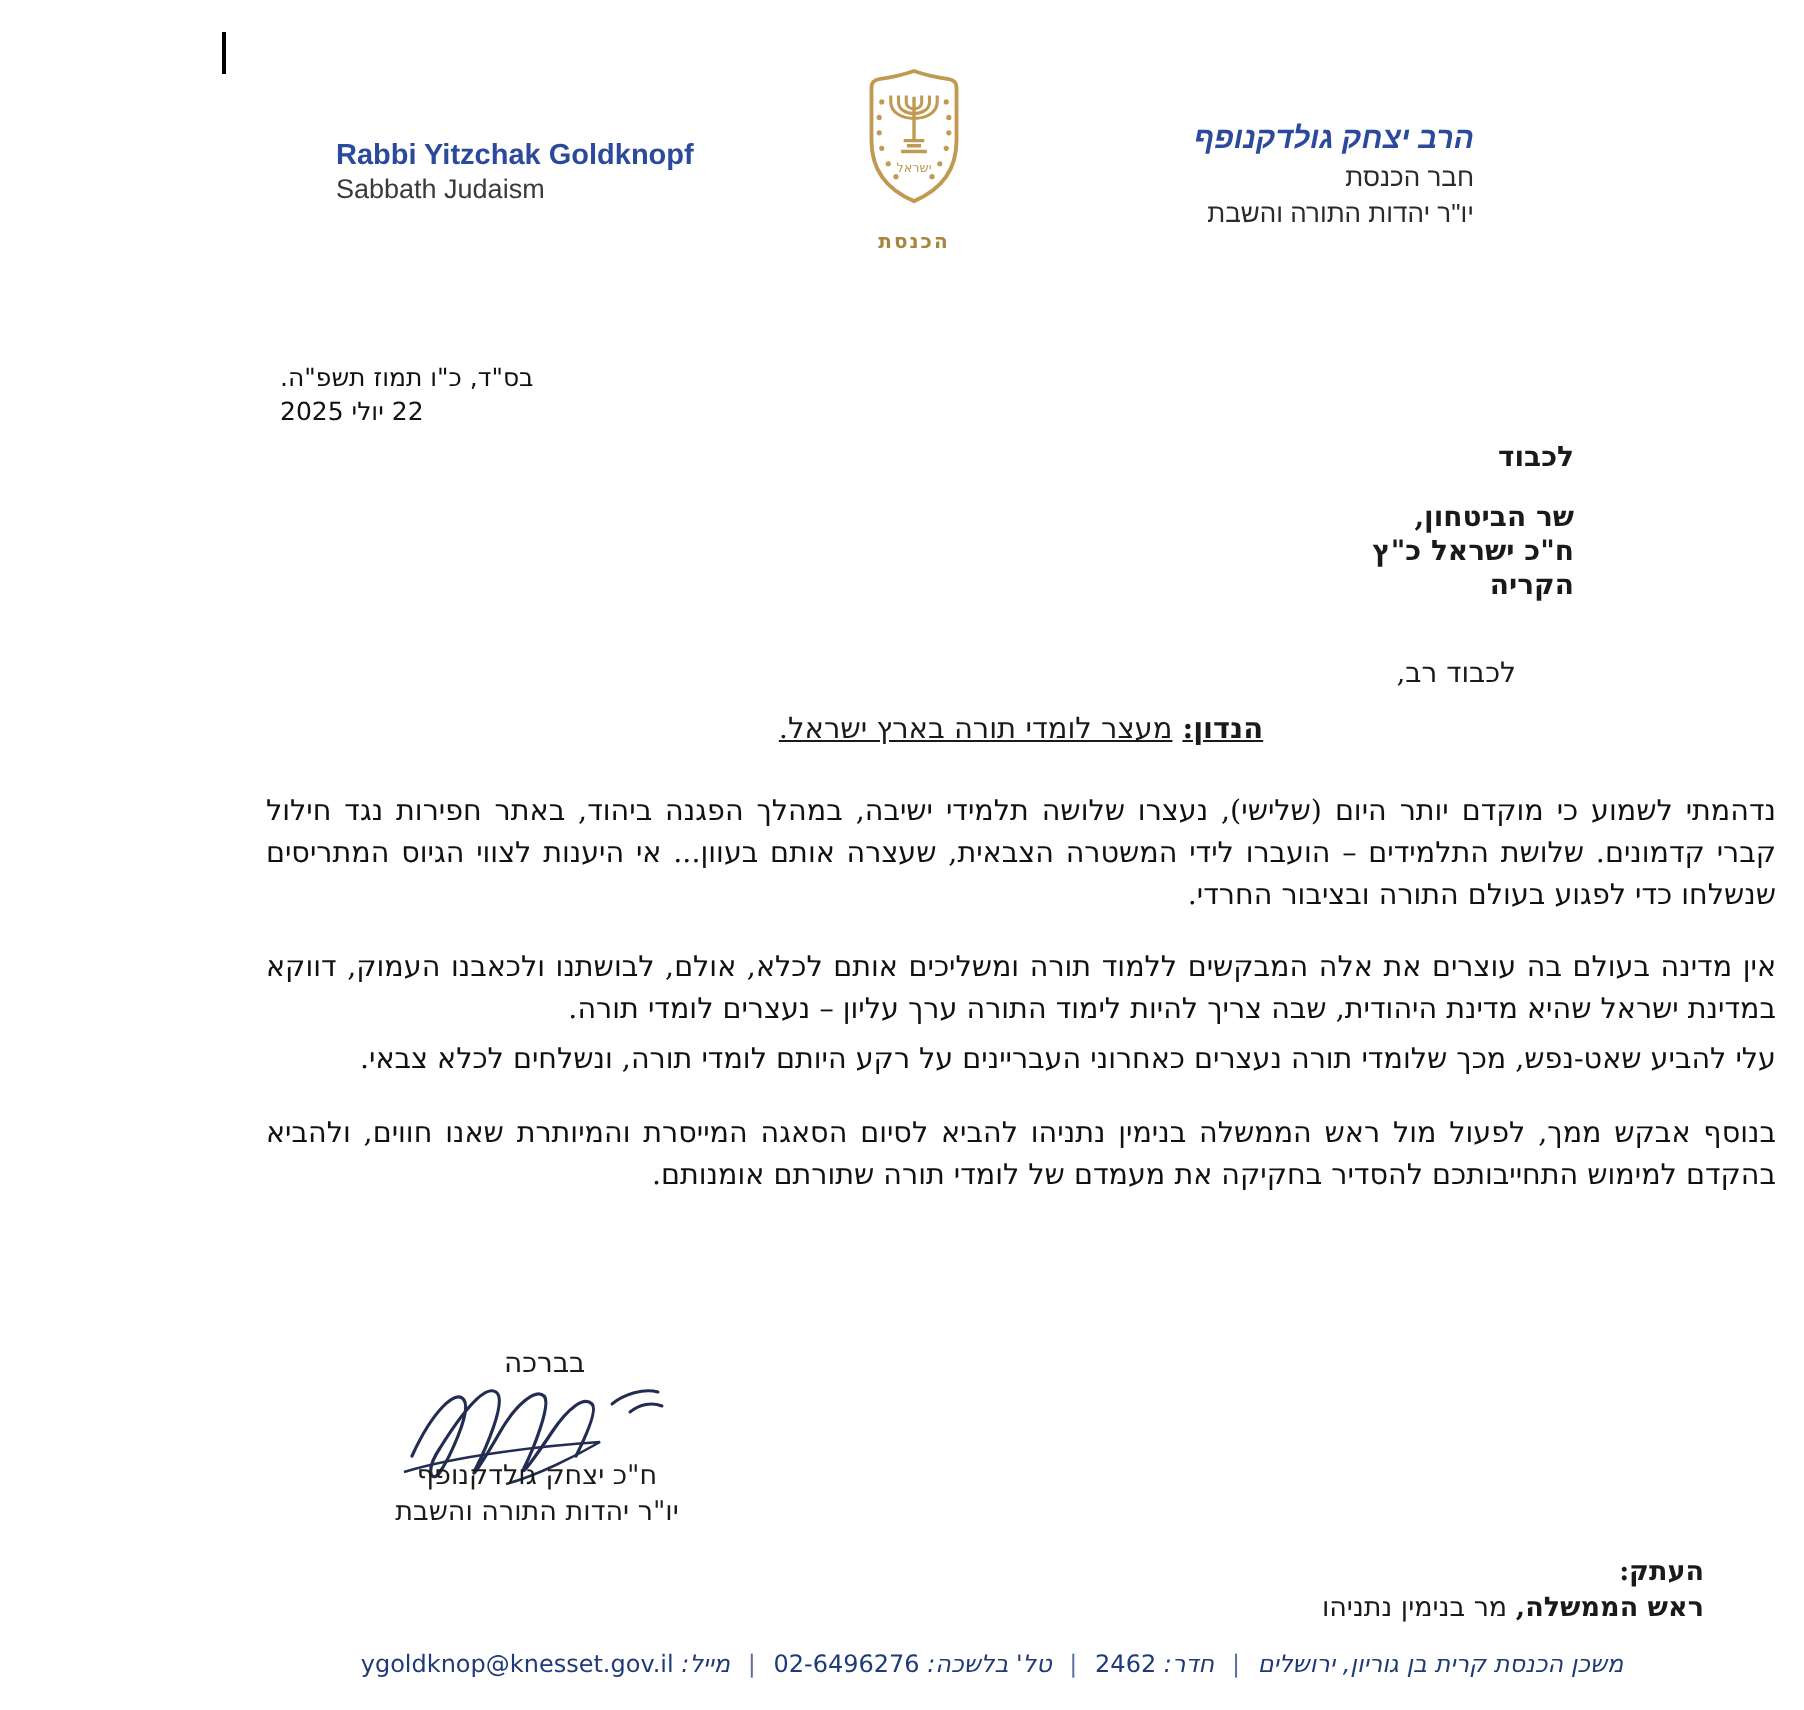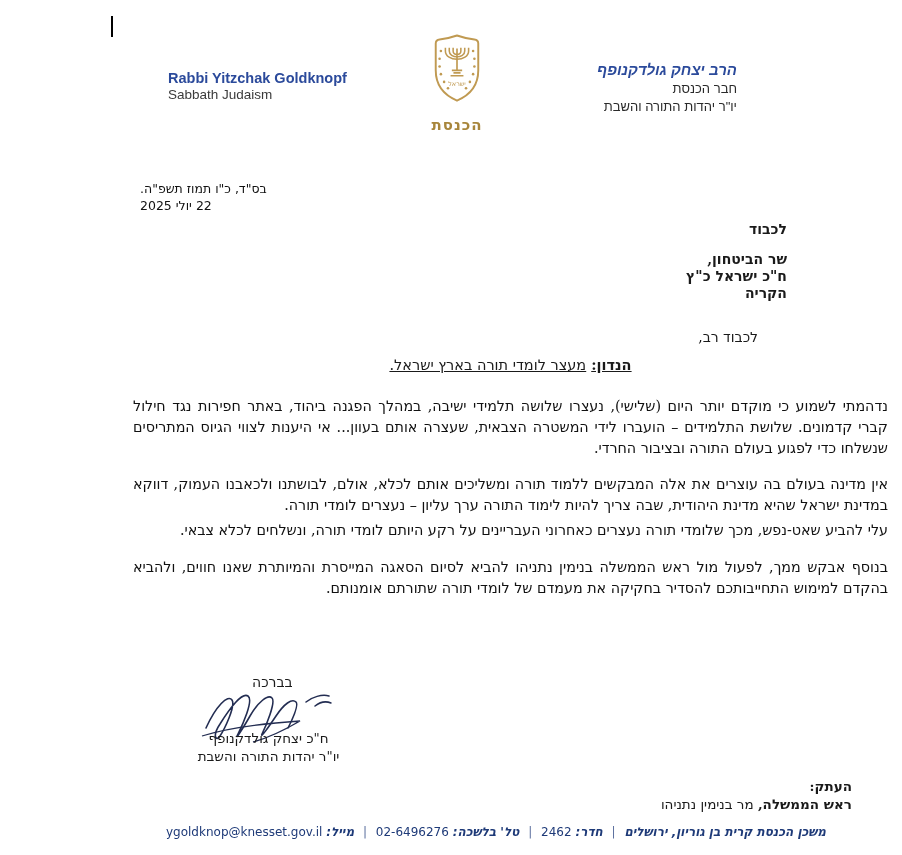--- a/index.html
+++ b/index.html
@@ -9,21 +9,21 @@
 
   
   .caret{left:111px;top:16px;width:2px;height:21px;background:#000;}
 
   
   .hdr-en{left:168px;top:70px;width:230px;font-family:"Liberation Sans","DejaVu Sans",sans-serif;}
   .hdr-en .name{font-size:14.5px;font-weight:bold;color:#2b4a9b;line-height:17px;}
   .hdr-en .sub{font-size:13.5px;color:#3a3a3a;line-height:16px;}
 
   .emblem-wrap{left:403px;top:30px;width:108px;text-align:center;}
-  .emblem-label{margin-top:4px;font-size:15px;font-weight:bold;color:#a8863c;
+  .emblem-label{margin-top:4px;font-size:10px;font-weight:bold;color:#a8863c;
                 font-family:"DejaVu Sans",sans-serif;letter-spacing:1px;}
 
   .hdr-he{right:165px;top:60px;width:260px;text-align:right;direction:rtl;
           font-family:Liberation Sans, sans-serif;}
   .hdr-he .name{font-size:15px;font-weight:bold;font-style:italic;color:#2b4a9b;line-height:20px;}
   .hdr-he .sub{font-size:13px;color:#2a2a2a;line-height:18px;}
 
   
   .date-block{left:140px;top:180px;direction:rtl;text-align:left;width:160px;
               font-family:"DejaVu Sans",sans-serif;font-size:12.5px;line-height:17px;color:#111;}
@@ -53,21 +53,21 @@
           font-size:13.5px;line-height:17.5px;}
 
   
   .copy-block{right:50px;top:777px;text-align:right;direction:rtl;font-size:13.5px;line-height:18px;}
   .copy-block .lbl{font-weight:bold;}
   .copy-block .role{font-weight:bold;}
 
   
   .footer{left:0;right:0;top:825px;text-align:center;direction:rtl;padding-left:90px;
           font-family:"DejaVu Sans",sans-serif;font-size:12px;color:#1e3a78;}
-  .footer .f-label{font-weight:bold;font-style:italic;}
+  .footer .f-label{font-weight:normal;font-style:italic;}
   .footer .f-sep{margin:0 5px;color:#5b6f9e;}
   .footer .f-val{font-weight:normal;}
 </style>
 </head>
 <body>
 
 <div class="page">
 
   <div class="abs caret"></div>
 

